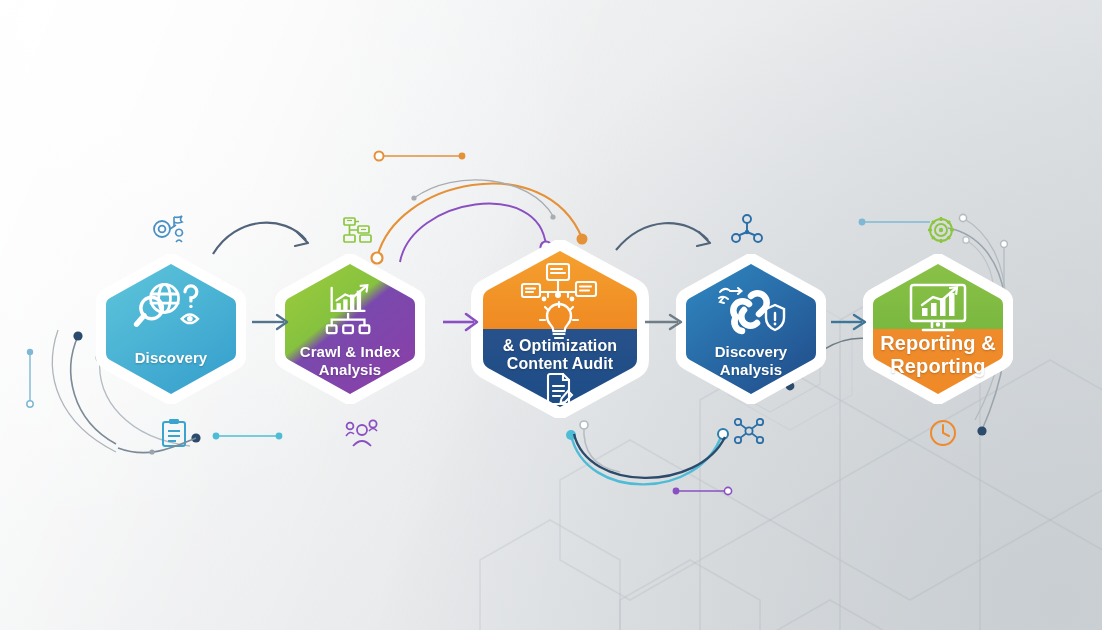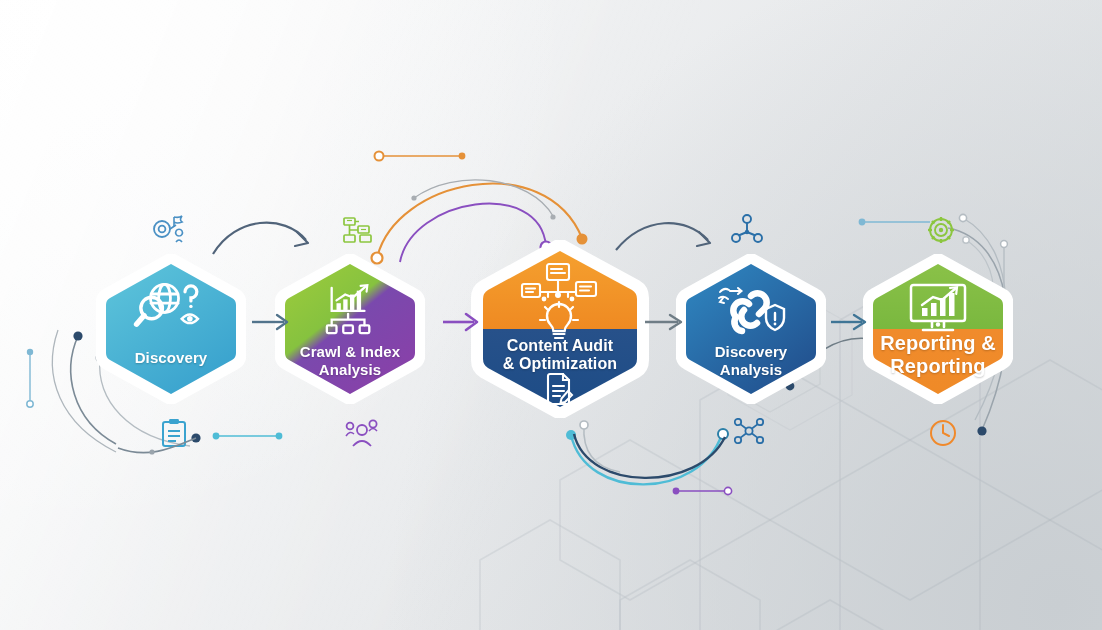--- a/index.html
+++ b/index.html
@@ -228,22 +228,22 @@
         <g stroke-width="2.2">
           <line x1="45" y1="40" x2="45" y2="45"></line>
           <line x1="26" y1="58" x2="31" y2="58"></line>
           <line x1="59" y1="58" x2="64" y2="58"></line>
           <line x1="31" y1="45" x2="34.5" y2="48.5"></line>
           <line x1="59" y1="45" x2="55.5" y2="48.5"></line>
         </g>
       </svg>
     </div>
     <div class="label" style="font-size:16px;margin-bottom:44px;">
+      <div>&amp; Optimization</div>
       <div>Content Audit</div>
-      <div>&amp; Optimization</div>
     </div>
     <div class="icon" style="bottom:12px;height:34px;">
       <svg width="30" height="34" viewBox="0 0 30 34" fill="none" stroke="#fff" stroke-width="2.1" stroke-linecap="round">
         <path d="M5 2 h13 l6 6 v22 a2 2 0 0 1 -2 2 h-17 a2 2 0 0 1 -2 -2 v-26 a2 2 0 0 1 2 -2 z"></path>
         <path d="M18 2 v6 h6"></path>
         <line x1="8" y1="14" x2="19" y2="14"></line>
           <line x1="8" y1="19" x2="19" y2="19"></line>
           <line x1="8" y1="24" x2="15" y2="24"></line>
         <path d="M23 19 l4 4 -7 7 -4.5 1 1 -4.5 z" fill="none" stroke-width="2"></path>
       </svg>

